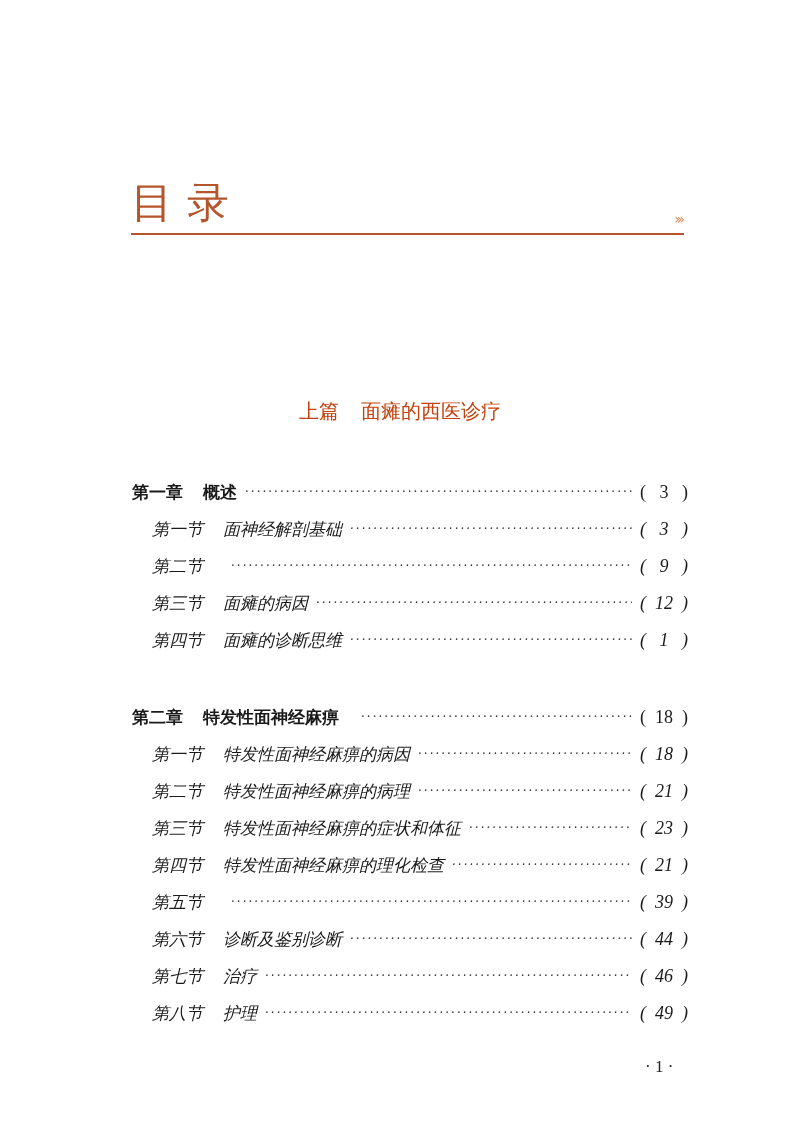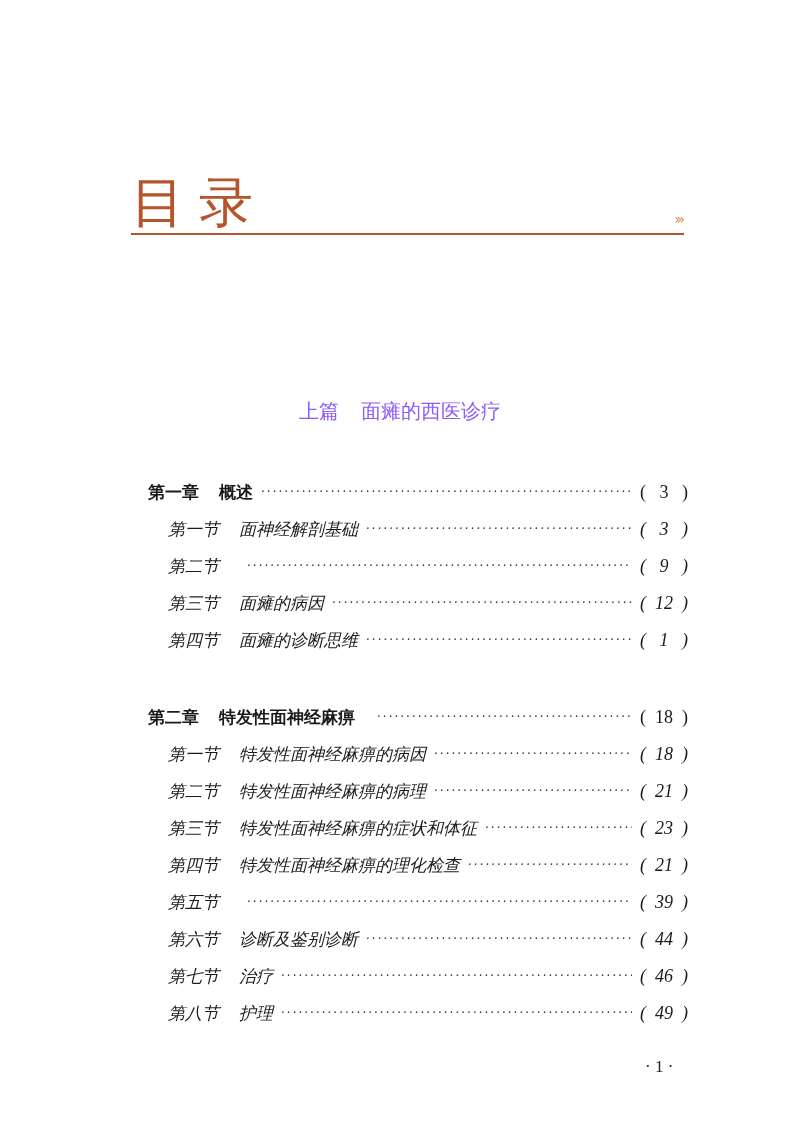--- a/index.html
+++ b/index.html
@@ -20,21 +20,21 @@
       left: 131px;
       top: 178px;
       width: 553px;
       height: 60px;
     }
     .title {
       position: absolute;
       left: 0;
       top: 0;
       font-family: "DejaVu Sans", "Liberation Sans", sans-serif;
-      font-size: 54px;
+      font-size: 42px;
       line-height: 50px;
       color: #b5552b;
       letter-spacing: 14px;
       font-weight: normal;
     }
     .chevrons {
       position: absolute;
       right: 2px;
       top: 33px;
       font-family: "DejaVu Sans", sans-serif;
@@ -53,37 +53,36 @@
     }
     .part-heading {
       position: absolute;
       left: 0;
       width: 800px;
       top: 396px;
       text-align: center;
       font-family: "DejaVu Sans", "Liberation Sans", sans-serif;
       font-size: 20px;
       line-height: 30px;
-      color: #8b5cf6;
+      color: #c2410c;
     }
     .part-heading .gap { display: inline-block; width: 22px; }
     .toc {
       position: absolute;
       left: 132px;
       top: 474px;
       width: 556px;
     }
     .row {
       display: flex;
       align-items: flex-start;
       height: 37px;
       line-height: 37px;
       font-size: 17px;
       white-space: nowrap;
-      margin-left: 16px;
     }
     .row.chapter {
       font-family: "DejaVu Sans", "Liberation Sans", sans-serif;
       font-weight: bold;
       font-size: 17px;
     }
     .row.section {
       padding-left: 20px;
       font-style: italic;
     }

